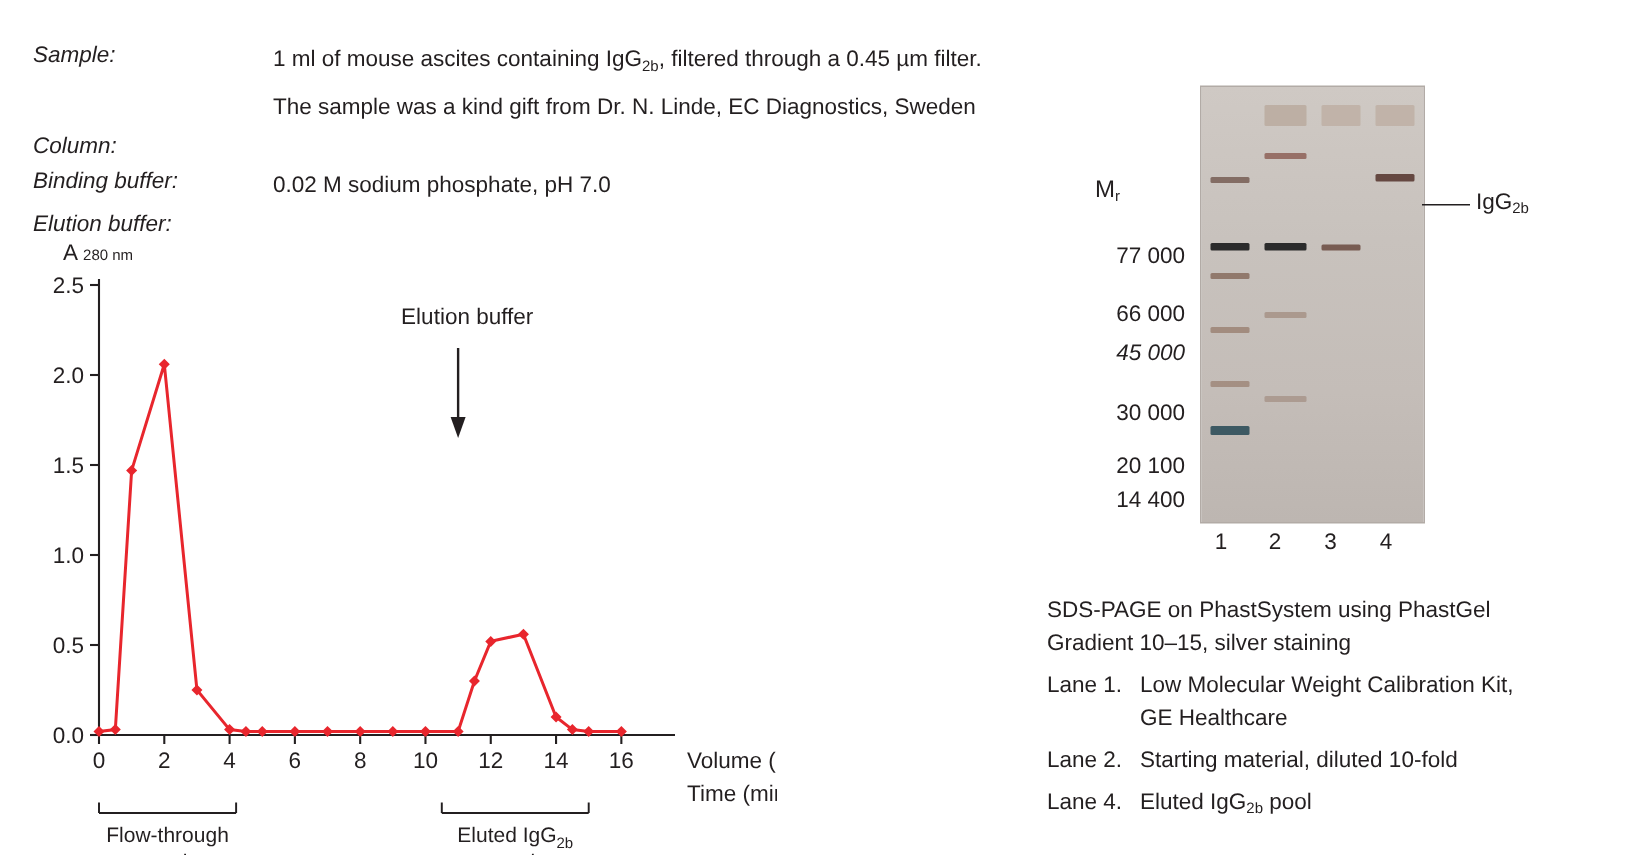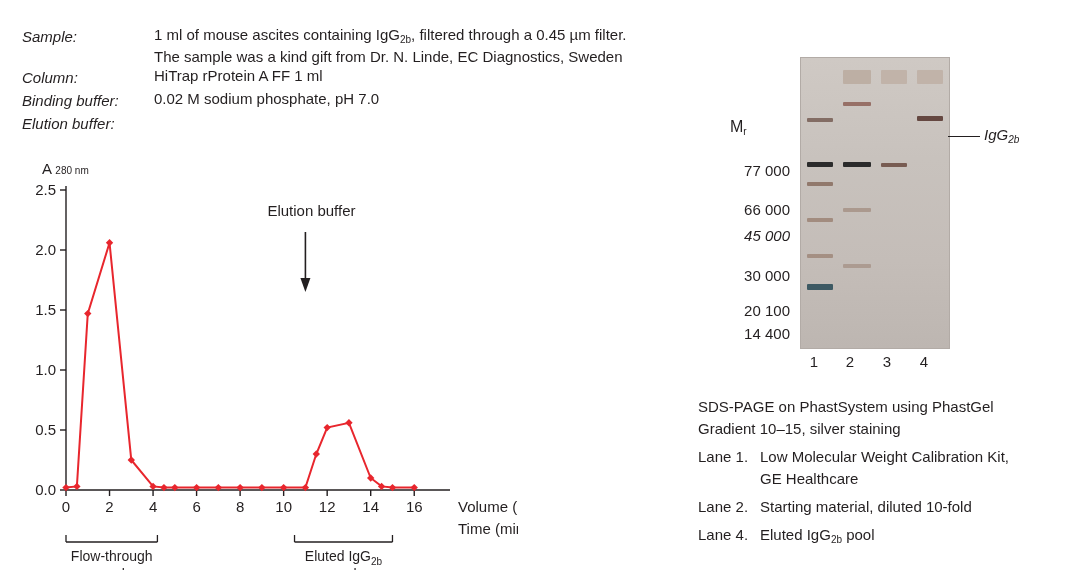--- a/index.html
+++ b/index.html
@@ -13,21 +13,21 @@
   }
   .page{position:absolute;inset:0;}
 
   
   .method{position:absolute;left:22px;top:26px;width:660px;}
   .method-row{display:flex;margin-bottom:2px;}
   .method-label{
     width:132px;flex:0 0 132px;
     font-style:italic;font-size:15px;line-height:21px;
   }
-  .method-value{font-size:15px;line-height:17px;}
+  .method-value{font-size:15px;line-height:27px;margin-left:28px;}
   .method-value .sub{font-size:10px;vertical-align:-3px;}
 
   
   .chart-wrap{position:absolute;left:18px;top:160px;width:500px;height:410px;}
   .axis-title{position:absolute;left:4px;top:0px;font-size:15px;margin-left:20px;}
   .axis-title .small{font-size:10px;}
   svg.plot{position:absolute;left:0;top:14px;}
   .tick-label{font-size:15px;fill:#231f20;font-family:"Liberation Sans",sans-serif;}
   .annot{font-size:15px;fill:#231f20;font-family:"Liberation Sans",sans-serif;}
   .axlabel{font-size:15px;fill:#231f20;font-family:"Liberation Sans",sans-serif;}
@@ -39,21 +39,21 @@
     position:absolute;left:110px;top:17px;width:148px;height:290px;
     background:linear-gradient(180deg,#cfc9c4 0%,#c8c2bd 35%,#c4bdb8 70%,#bdb6b1 100%);
     border:1px solid #b2aba6;
   }
   .lane-col{position:absolute;top:0;width:26px;height:100%;}
   .band{position:absolute;height:4px;border-radius:1px;}
   .mr-label{position:absolute;font-size:15px;text-align:right;width:90px;}
   .mr-sym{position:absolute;font-size:16px;}
   .mr-sym .sub{font-size:10px;vertical-align:-3px;}
   .lane-num{position:absolute;font-size:15px;width:20px;text-align:center;}
-  .igg-label{position:absolute;font-size:15px;font-style:italic;}
+  .igg-label{position:absolute;font-size:15px;}
   .igg-label .sub{font-size:10px;vertical-align:-3px;}
   .igg-line{position:absolute;height:1px;background:#231f20;}
 
   
   .legend{position:absolute;left:698px;top:396px;width:372px;font-size:15px;line-height:22px;}
   .legend-head{margin-bottom:4px;}
   .legend-item{display:flex;margin-top:6px;}
   .legend-key{font-weight:normal;flex:0 0 62px;}
   .legend-txt{flex:1;}
   .legend-txt .sub{font-size:10px;vertical-align:-3px;}
@@ -69,21 +69,20 @@
     <div class="method-row">
       <div class="method-label">Sample:</div>
       <div class="method-value">
         <span>1 ml of mouse ascites containing IgG</span><span class="sub">2b</span><span>, filtered through a 0.45 µm filter.</span><br>
         <span>The sample was a kind gift from Dr. N. Linde, EC Diagnostics, Sweden</span>
       </div>
     </div>
 
     <div class="method-row">
       <div class="method-label">Column:</div>
-      <div class="method-value">HiTrap rProtein A FF 1 ml</div>
     </div>
 
     <div class="method-row">
       <div class="method-label">Binding buffer:</div>
       <div class="method-value">0.02 M sodium phosphate, pH 7.0</div>
     </div>
 
     <div class="method-row">
       <div class="method-label">Elution buffer:</div>
     </div>

